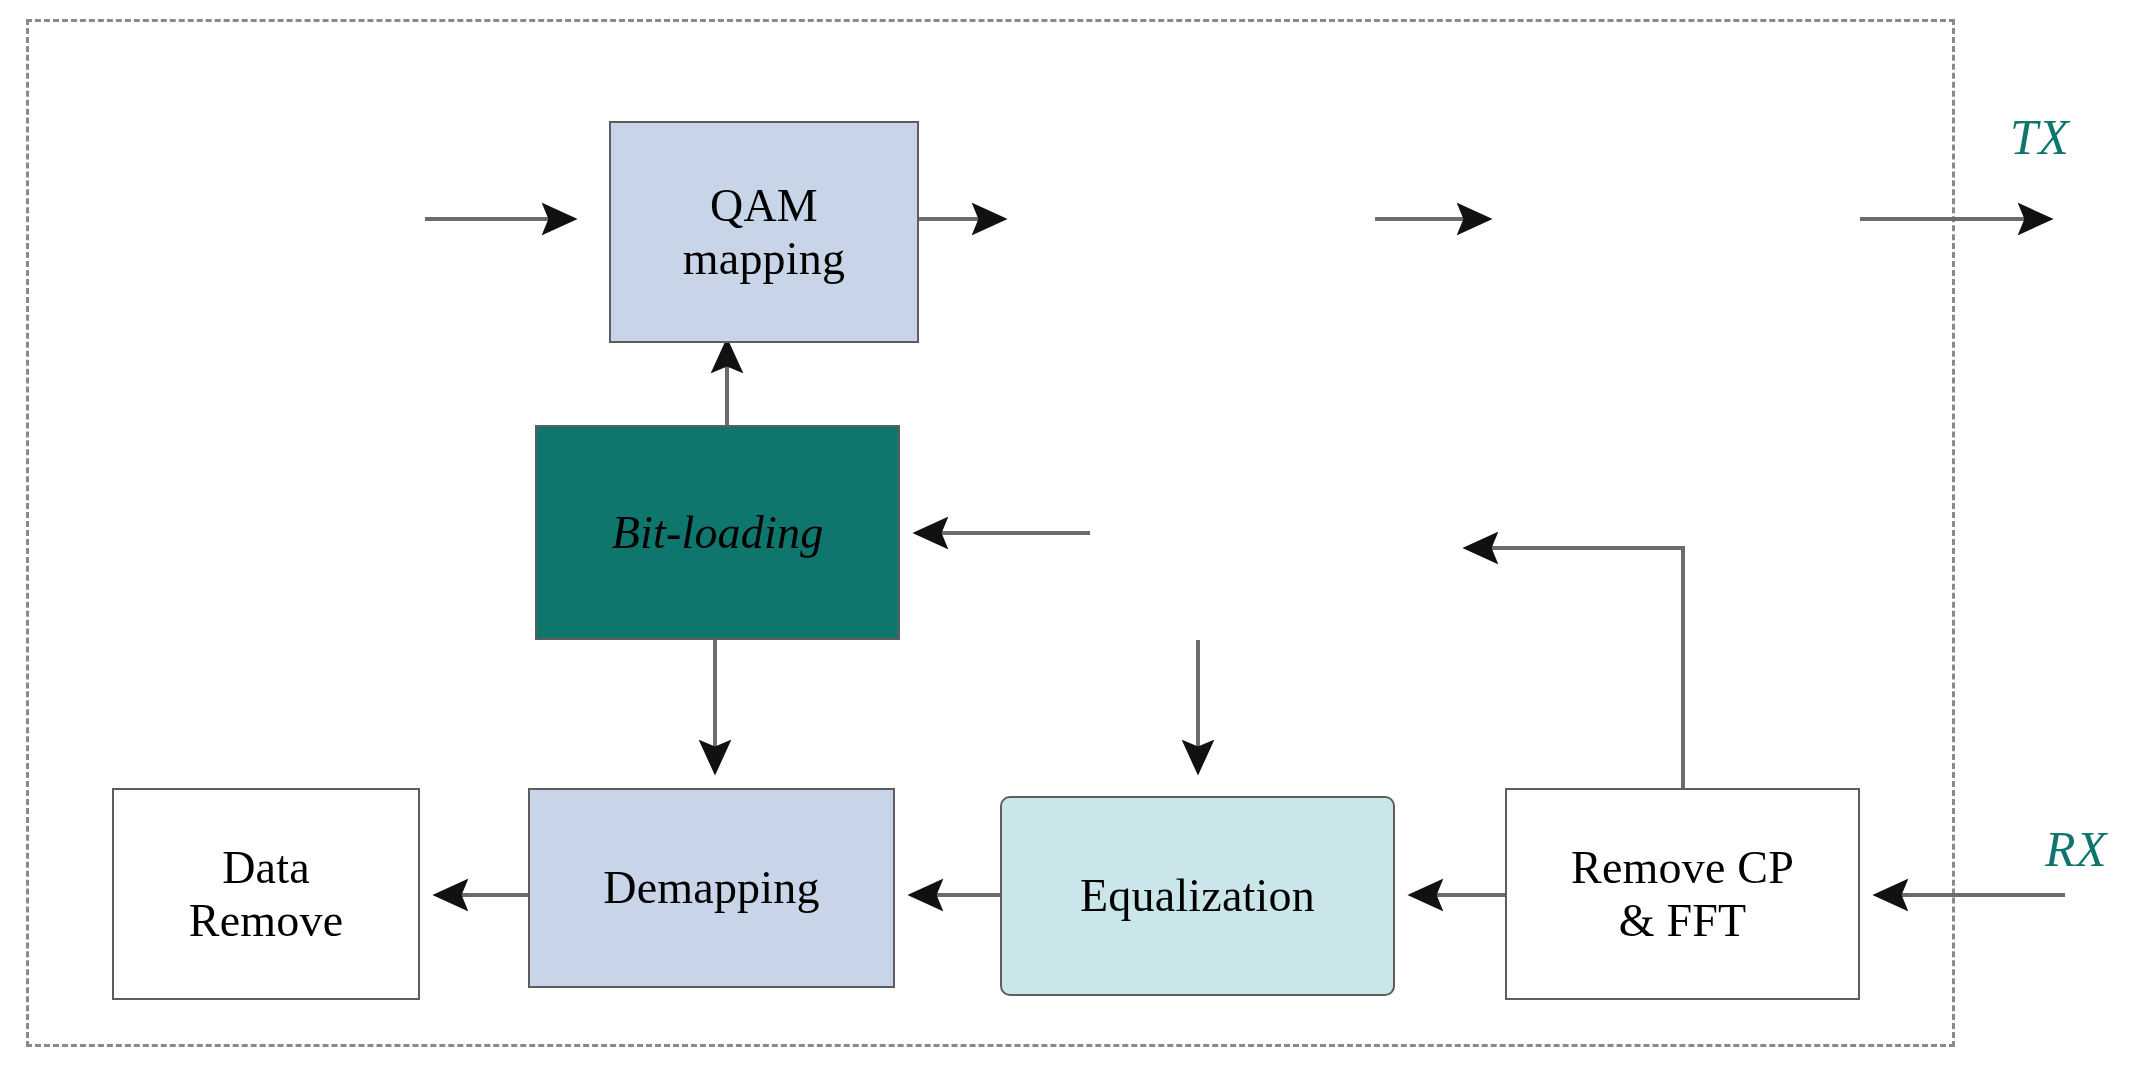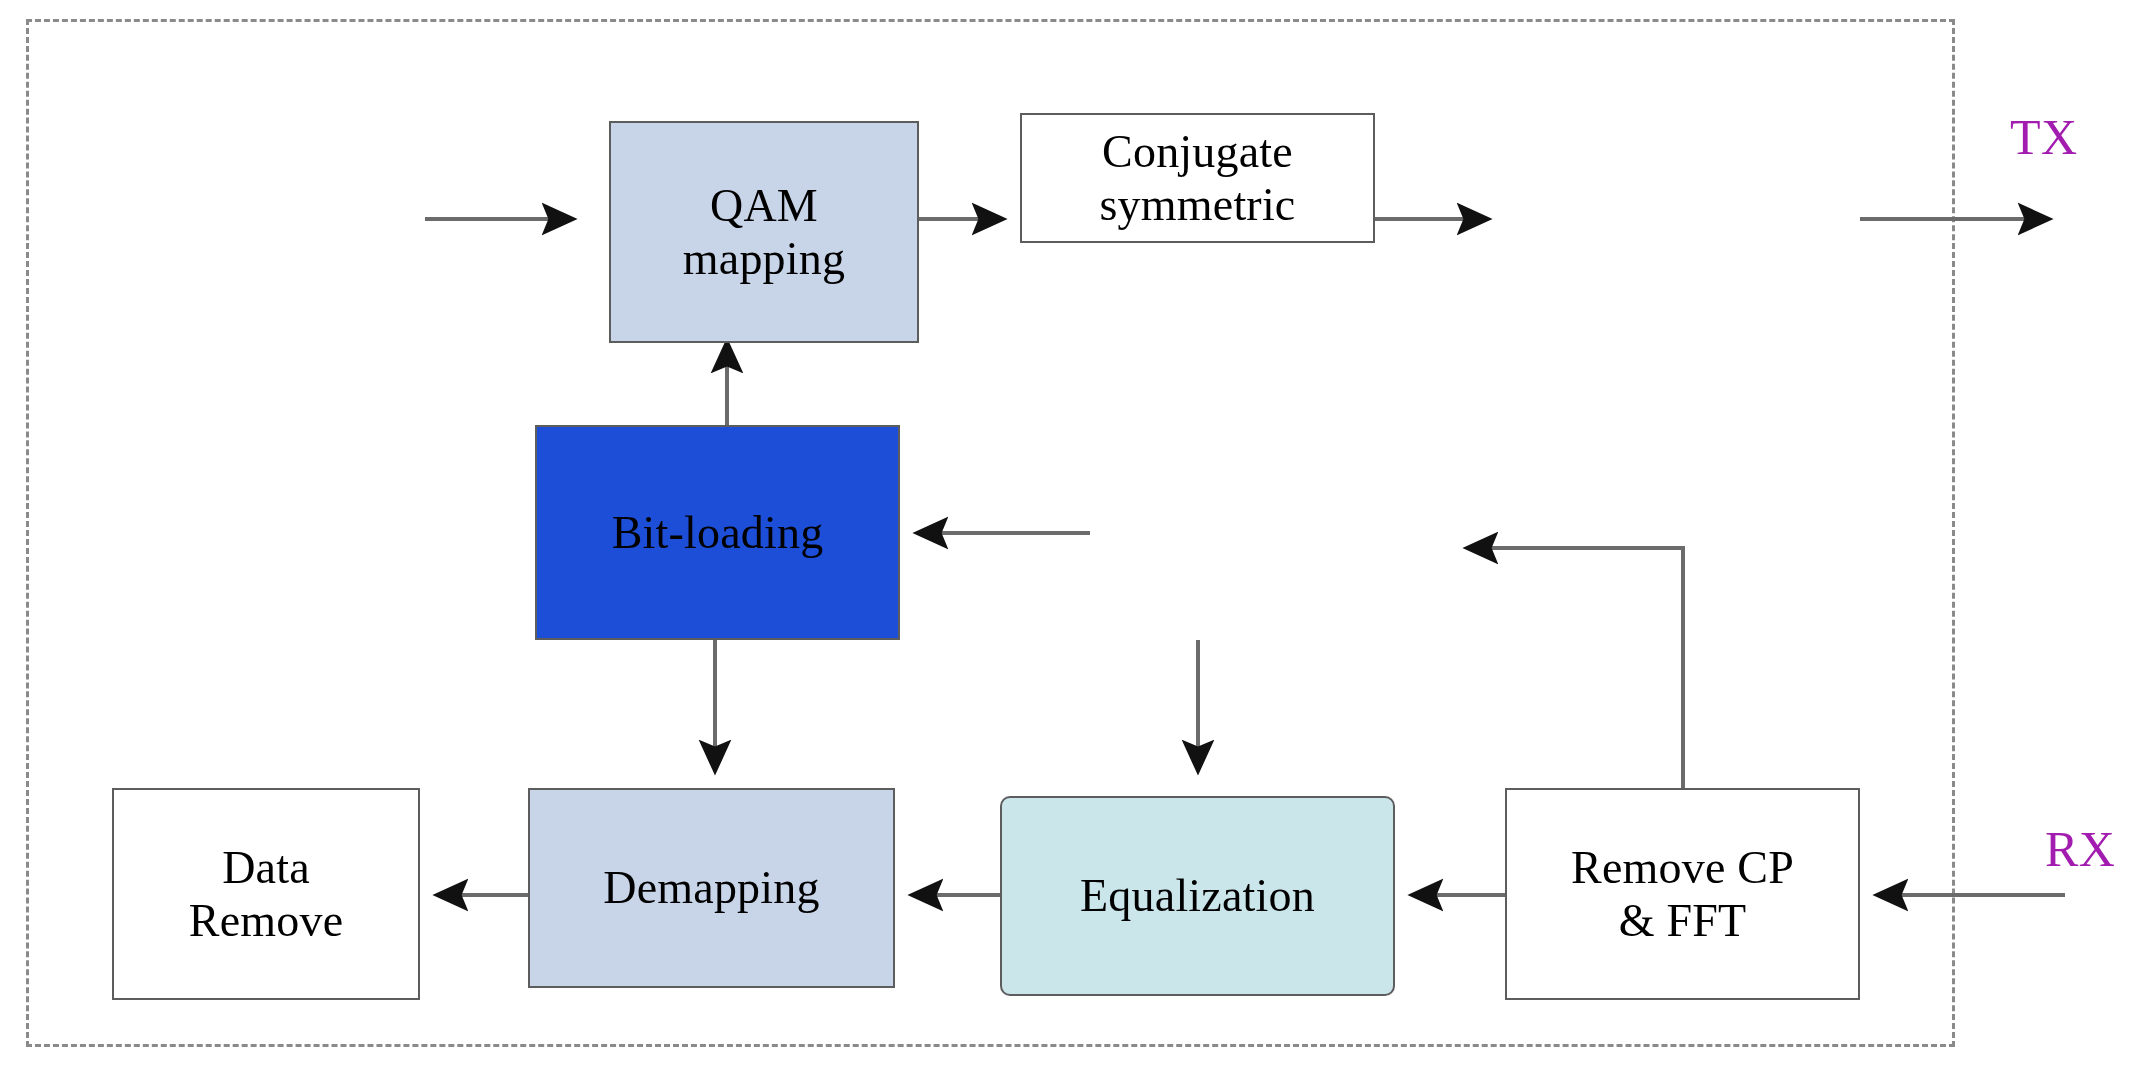--- a/index.html
+++ b/index.html
@@ -45,28 +45,29 @@
     text-align: center;
     color: #000000;
     font-size: 46px;
     line-height: 1.16;
     letter-spacing: 0.2px;
     background: #ffffff;
     white-space: pre-line;
   }
   .blk.fill-blue   { background: #c8d4e8; }
   .blk.fill-teal   { background: #cae6ea; }
-  .blk.fill-orange { background: #1d4ed8; }
+  .blk.fill-orange { background: #0f766e; font-style: italic; }
 
   
   .side-label {
     position: absolute;
     font-size: 50px;
-    color: #a21caf;
+    color: #0f766e;
     letter-spacing: 0.5px;
+    font-style: italic;
   }
 
   
   #connectors {
     position: absolute;
     left: 0;
     top: 0;
     width: 2142px;
     height: 1069px;
     pointer-events: none;
@@ -113,22 +114,20 @@
       <line x1="1000" y1="895" x2="913" y2="895" marker-end="url(#arrowR)"></line>
 
       <line x1="528" y1="895" x2="438" y2="895" marker-end="url(#arrowR)"></line>
     </g>
   </svg>
 
 
   <div class="blk fill-blue" style="left:590px; top:121px; width:310px; height:222px;margin-left:19px;">QAM
 mapping</div>
 
-  <div class="blk" style="left:1020px; top:113px; width:355px; height:130px;">Conjugate
-symmetric</div>
 
 
   <div class="blk fill-orange" style="left:535px; top:425px; width:365px; height:215px;">Bit-loading</div>
 
 
   <div class="blk" style="left:112px; top:788px; width:308px; height:212px;">Data
 Remove</div>
 
   <div class="blk fill-blue" style="left:528px; top:788px; width:367px; height:200px;">Demapping</div>
 

